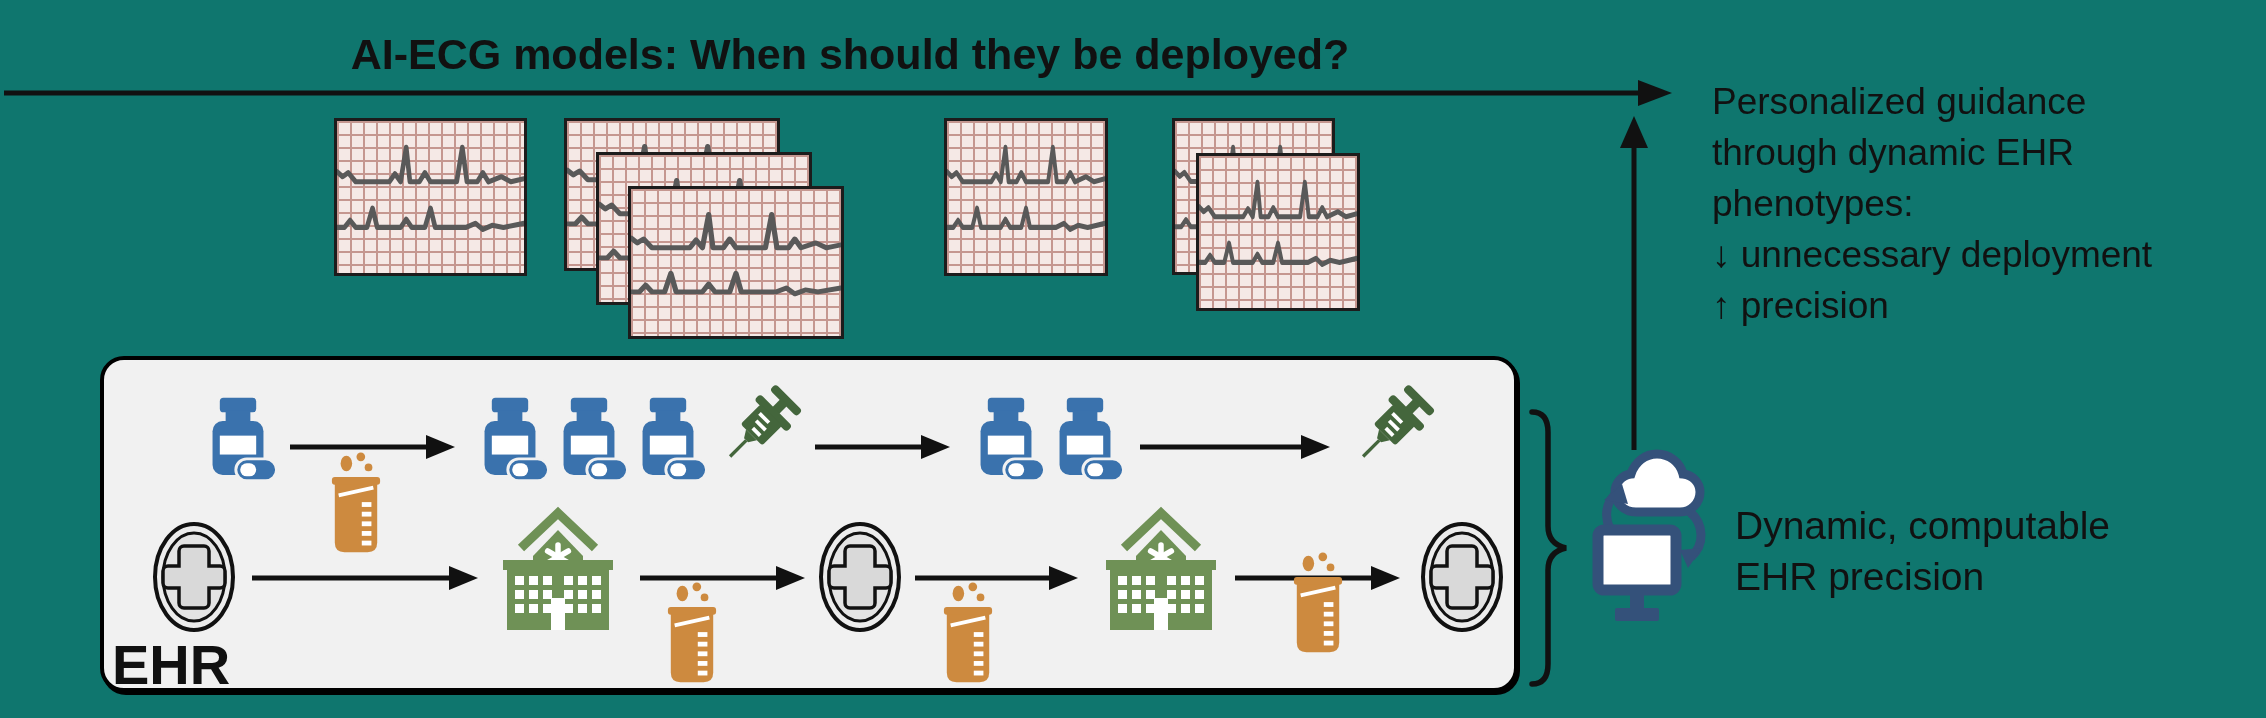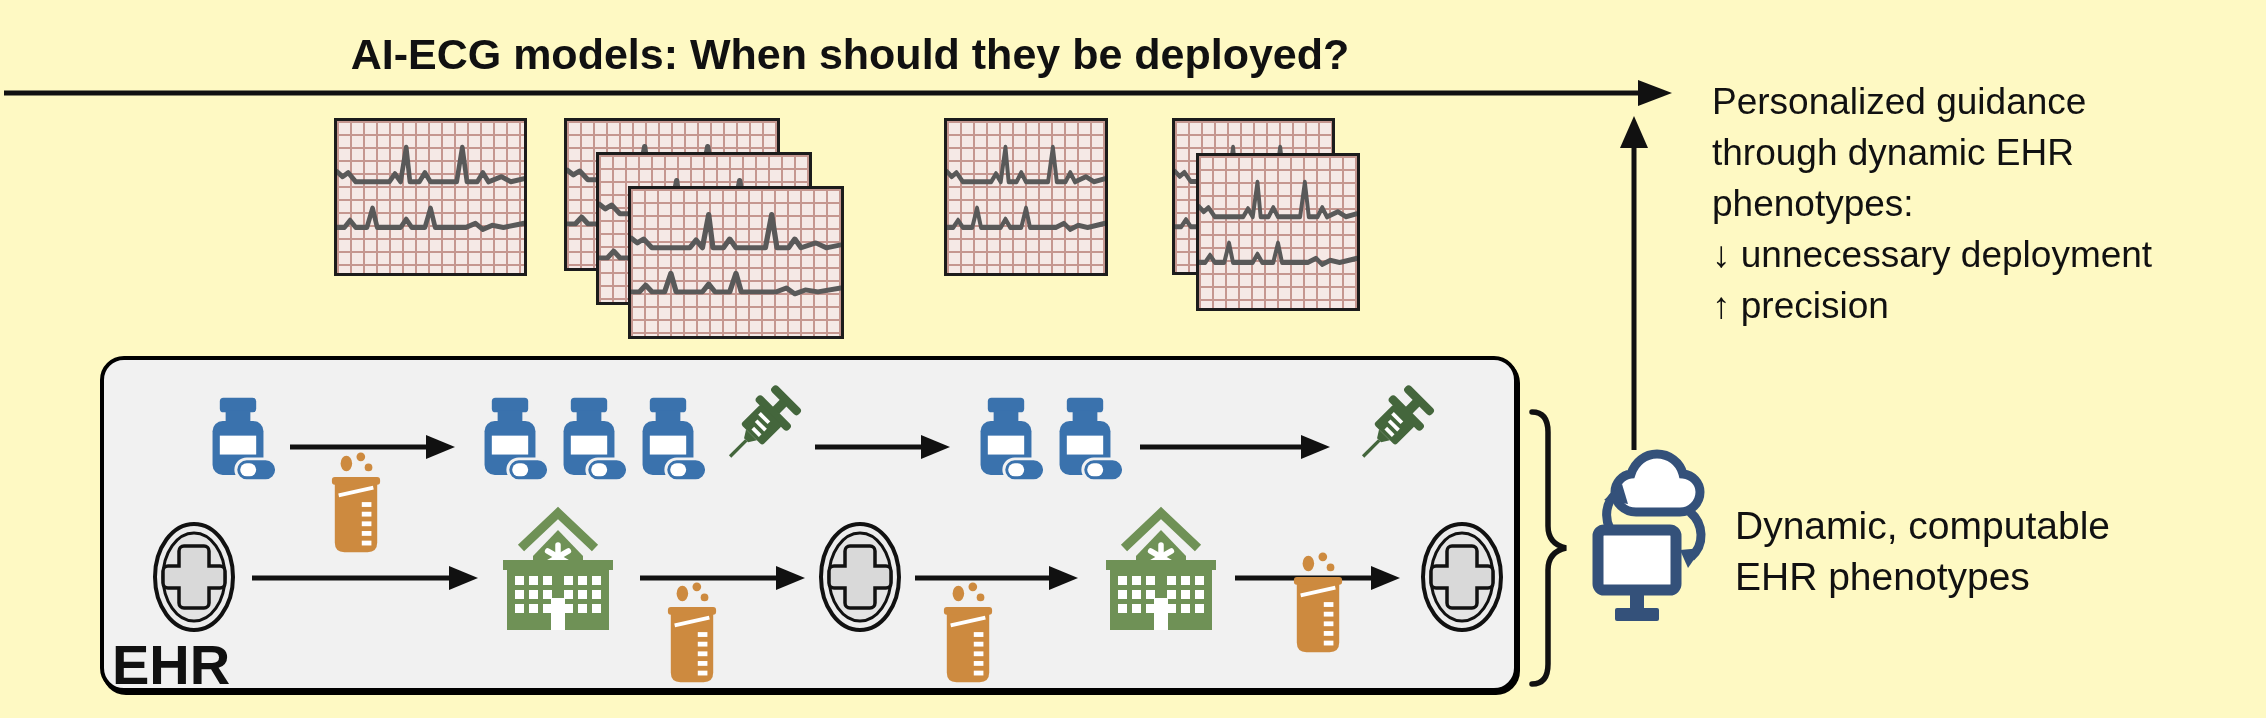--- a/index.html
+++ b/index.html
@@ -1,16 +1,16 @@
 <!DOCTYPE html>
 <html style="--blue: #3a72ad; --green: #6f9156; --darkgreen: #44663c; --orange: #cd8a3f; --navy: #34517a; --ecgbg: #f5e9e6; --ecggrid: #c59790; --ecgtrace: #595959; --boxfill: #f1f1f1; --ink: #111111;"><head>
 <meta charset="utf-8">
 <style>
   html,body{margin:0;padding:0;background:#fff;}
-  #stage{position:relative;width:2266px;height:718px;background:#fef9c3;overflow:hidden;
+  #stage{position:relative;width:2266px;height:718px;background:#0f766e;overflow:hidden;
          font-family:"Liberation Sans", sans-serif;color:#111;}
   .abs{position:absolute;}
   .pre{white-space:pre-line;}
   .title{font-weight:bold;font-size:43px;text-align:center;}
   .rtitle{font-weight:bold;font-size:43px;text-align:center;}
   .rbody{font-size:37px;line-height:1.38;}
   .startlbl{font-size:36px;line-height:1.44;text-align:right;}
   .ecglbl{font-size:40px;text-align:center;}
   .ehrlbl{font-size:56px;font-weight:bold;}
   .caption{font-size:39px;line-height:1.32;}
@@ -279,15 +279,15 @@
     <path d="M28,94 C13,82 13,60 27,49" fill="none" stroke="var(--navy)" stroke-width="9"></path>
     <polygon points="14,56 32,40 38,60" class="f-navy"></polygon>
     <path d="M100,68 C114,80 115,101 101,113" fill="none" stroke="var(--navy)" stroke-width="9"></path>
     <polygon points="90,106 112,104 98,124" class="f-navy"></polygon>
     <rect x="8" y="86" width="78" height="60" rx="6" fill="#ffffff" stroke="var(--navy)" stroke-width="11"></rect>
     <rect x="40" y="146" width="14" height="18" class="f-navy"></rect>
     <rect x="25" y="164" width="44" height="13" rx="2" class="f-navy"></rect>
   </svg>
 
   <div class="abs caption pre" style="left:1735px;top:500px;width:530px;">Dynamic, computable
-EHR phenotypes</div>
+EHR precision</div>
 
 </div>
 
 </body></html>

